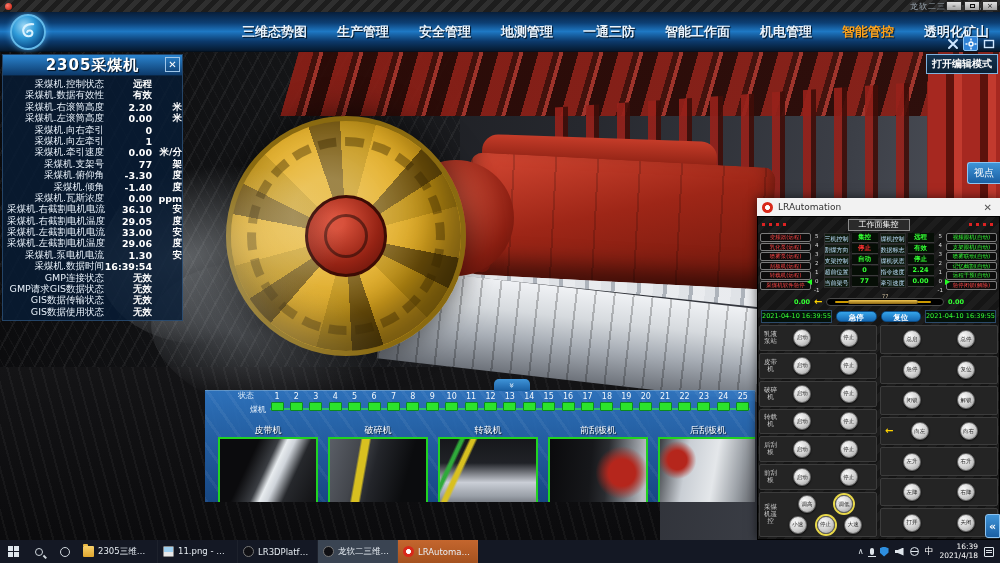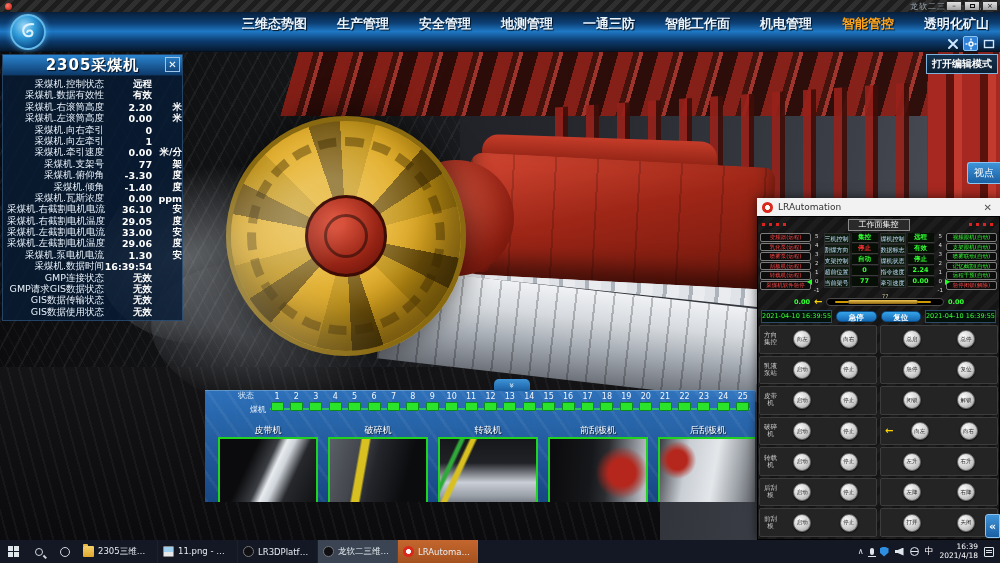--- a/index.html
+++ b/index.html
@@ -25,21 +25,21 @@
   .navbar{position:absolute;left:0;top:12px;width:1000px;height:40px;z-index:55;
     background:linear-gradient(180deg,#071e3a 0%,#0d3f74 28%,#1e78c4 50%,#0c3a6c 75%,#06192e 100%);
     border-bottom:1px solid #031120;}
   .brand{position:absolute;left:10px;top:2px;display:flex;align-items:center;gap:8px;}
   .logo{width:36px;height:36px;border-radius:50%;
     background:radial-gradient(circle at 38% 32%,#9fd9f7 0%,#2e9ad8 38%,#0b4f8c 75%,#063056 100%);
     border:2px solid #63b9e8;box-shadow:0 0 6px rgba(90,190,255,.7);position:relative;}
   .logo svg{position:absolute;inset:3px;}
   .brand-name{font-size:17px;font-weight:bold;color:#fff;letter-spacing:2px;
     text-shadow:1px 1px 0 #03101e,2px 2px 2px #03101e, -1px -1px 0 #0a3a66;}
-  .nav-menu{position:absolute;left:242px;top:0;height:24px;display:flex;align-items:center;gap:30px;}
+  .nav-menu{position:absolute;left:242px;top:0;height:40px;display:flex;align-items:center;gap:30px;}
   .nav-item{font-size:13px;font-weight:bold;color:#eaf4fd;text-shadow:1px 1px 1px #03101e;cursor:pointer;white-space:nowrap;}
   .nav-item.active{color:#ffa41b;}
   .nav-tools{position:absolute;right:4px;top:24px;display:flex;gap:3px;align-items:center;}
   .nav-tool{width:15px;height:15px;display:flex;align-items:center;justify-content:center;cursor:pointer;}
   .nav-tool.sel{background:#2f82d6;border:1px solid #8cc4f2;border-radius:2px;}
 
   .edit-btn{position:absolute;right:2px;top:54px;z-index:40;cursor:pointer;
     background:linear-gradient(#13324f,#0a1f33);border:1px solid #7fb3df;
     color:#fff;font-size:10px;font-weight:bold;padding:2px 5px;}
 
@@ -802,27 +802,20 @@
       <div class="lr-tsrow">
         <div class="ts-box">2021-04-10 16:39:55</div>
         <div class="blue-pill">急停</div>
         <div class="blue-pill">复位</div>
         <div class="ts-box">2021-04-10 16:39:55</div>
       </div>
 
       <div class="lr-groups">
         <div class="gcol">
 
-            <div class="grow">
-              <span class="g-label">方向集控</span>
-              <div class="g-btns">
-                <div class="cbtn">向左</div>
-                <div class="cbtn">向右</div>
-              </div>
-            </div>
 
             <div class="grow">
               <span class="g-label">乳液泵站</span>
               <div class="g-btns">
                 <div class="cbtn">启动</div>
                 <div class="cbtn">停止</div>
               </div>
             </div>
 
             <div class="grow">
@@ -858,20 +851,34 @@
             </div>
 
             <div class="grow">
               <span class="g-label">前刮板</span>
               <div class="g-btns">
                 <div class="cbtn">启动</div>
                 <div class="cbtn">停止</div>
               </div>
             </div>
 
+          <div class="grow big">
+            <span class="g-label">采煤机遥控</span>
+            <div class="big-btns">
+              <div class="big-row">
+                <div class="cbtn">调高</div>
+                <div class="cbtn ring">调低</div>
+              </div>
+              <div class="big-row">
+                <div class="cbtn">小速</div>
+                <div class="cbtn ring">停止</div>
+                <div class="cbtn">大速</div>
+              </div>
+            </div>
+          </div>
         </div>
         <div class="gcol">
 
             <div class="grow">
 
               <div class="g-btns">
                 <div class="cbtn">总启</div>
                 <div class="cbtn">总停</div>
               </div>
             </div>

